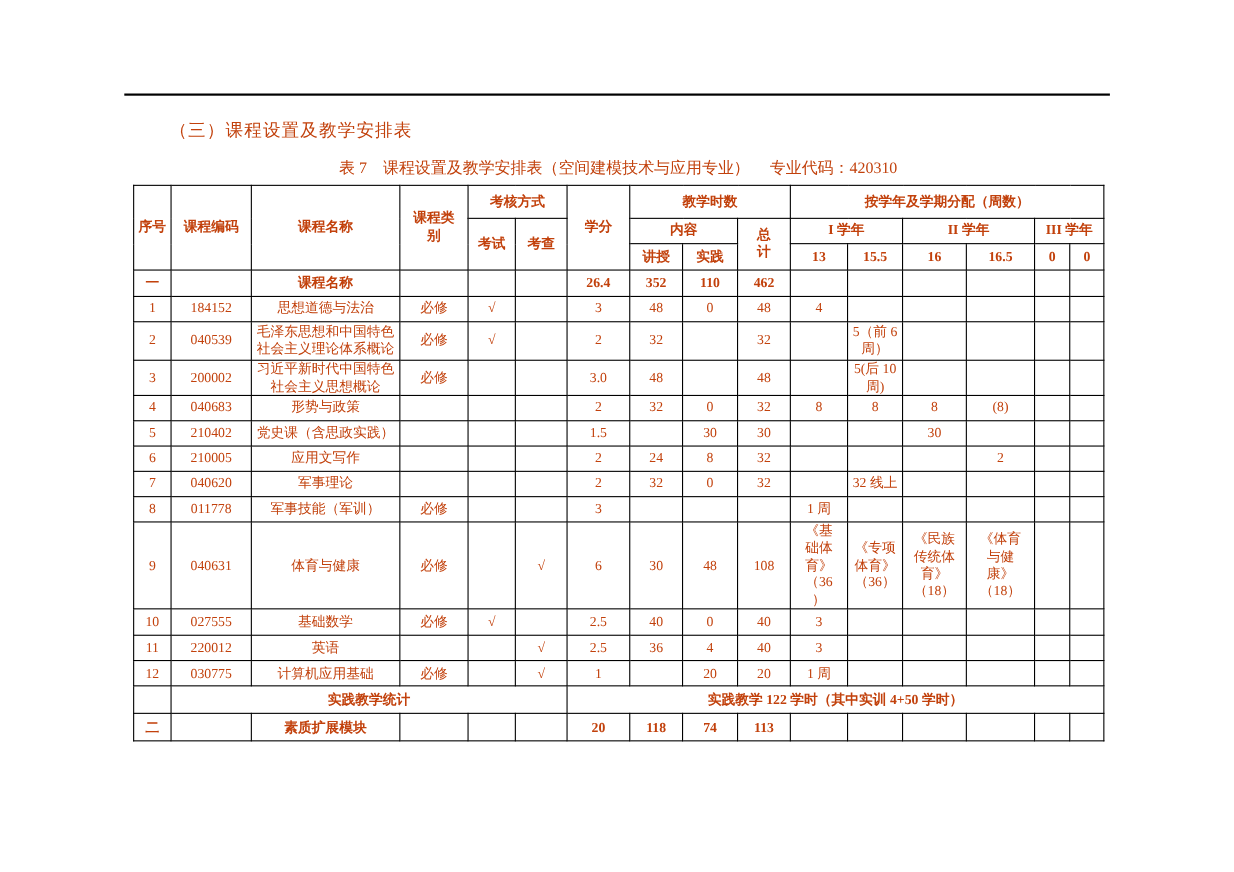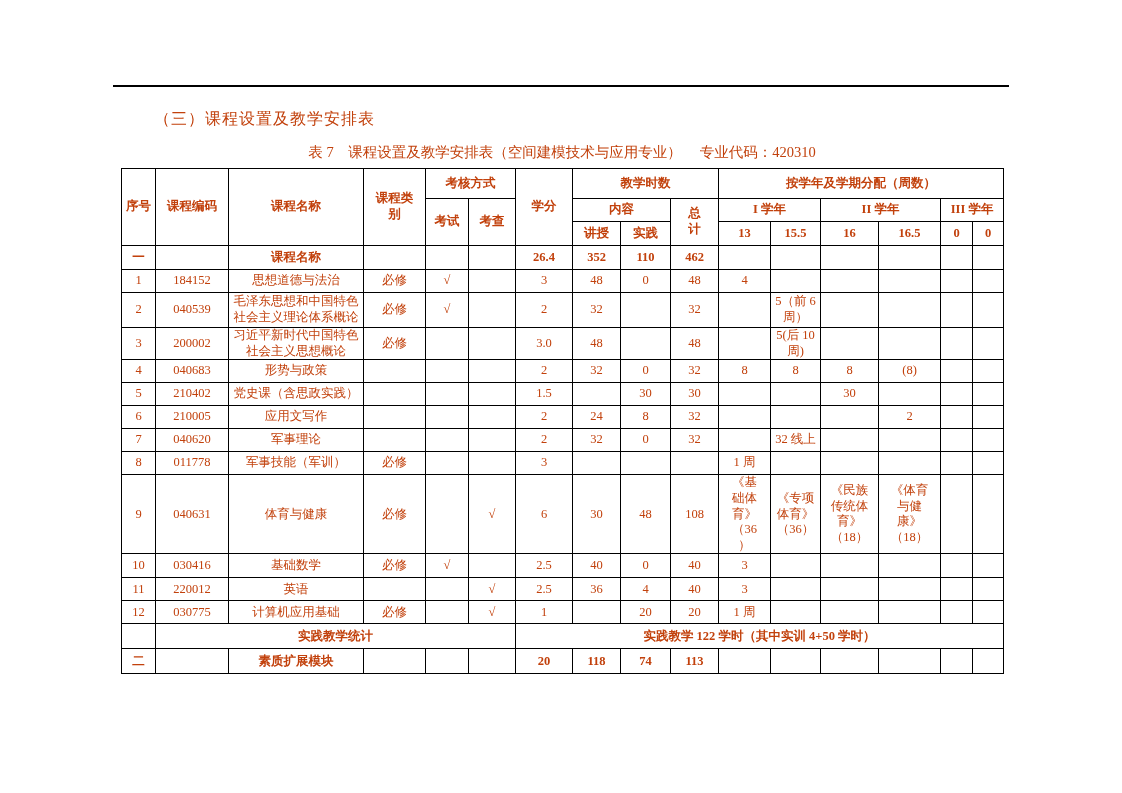--- a/index.html
+++ b/index.html
@@ -272,21 +272,21 @@
 （18）</td>
           <td>《体育
 与健
 康》
 （18）</td>
           <td></td>
           <td></td>
         </tr>
         <tr style="height: 24px;">
           <td>10</td>
-          <td>030416</td>
+          <td>027555</td>
           <td>基础数学</td>
           <td>必修</td>
           <td>√</td>
           <td></td>
           <td>2.5</td>
           <td>40</td>
           <td>0</td>
           <td>40</td>
           <td>3</td>
           <td></td>

